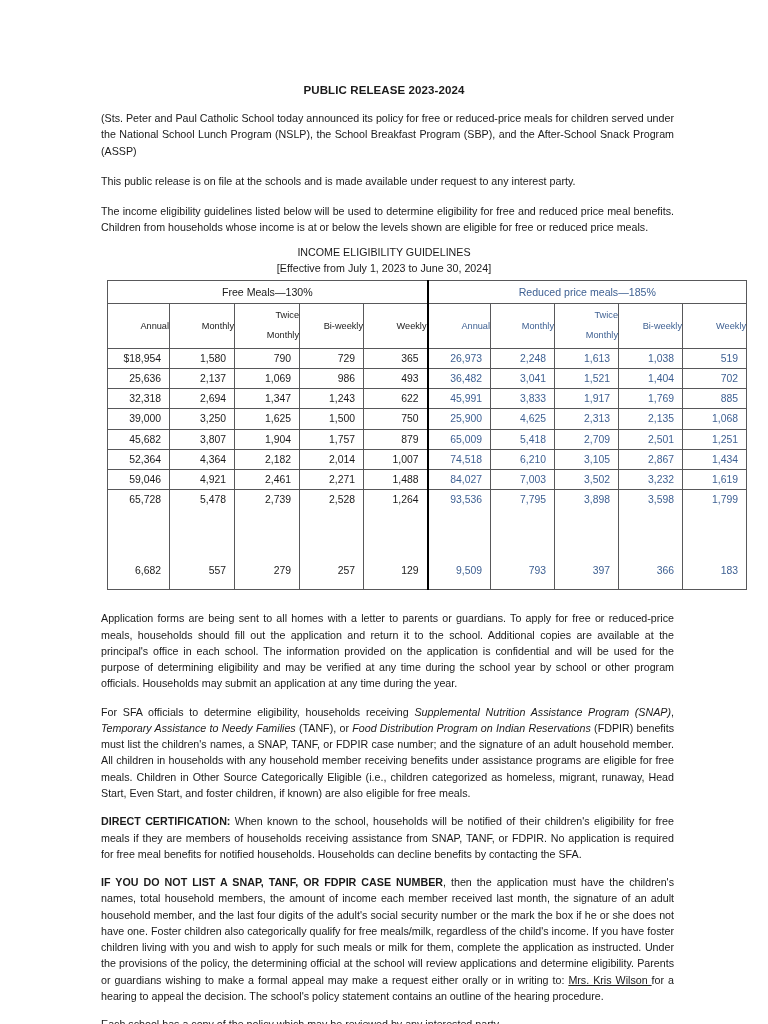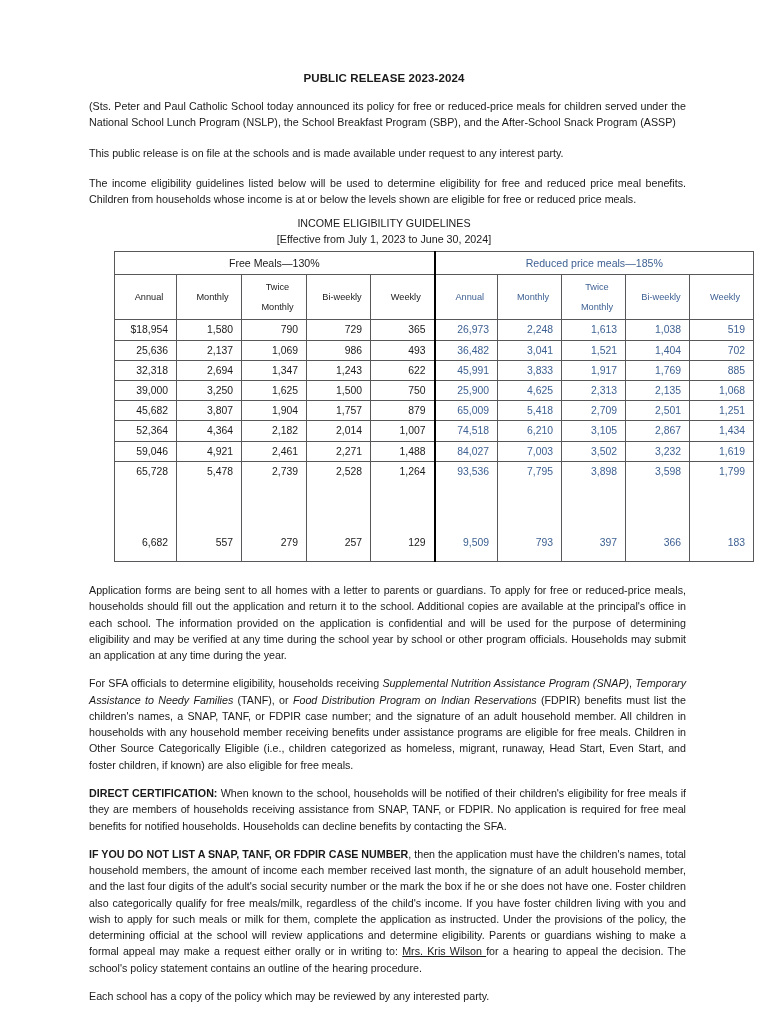--- a/index.html
+++ b/index.html
@@ -14,21 +14,21 @@
     overflow: hidden;
     font-family: "Liberation Sans", sans-serif;
     color: #1a1a1a;
     position: relative;
   }
   .page {
     position: relative;
     width: 768px;
     height: 792px;
     box-sizing: border-box;
-    padding: 4px;
+    padding: 16px;
     background: #ffffff;
   }
 
   .doc-title {
     text-align: center;
     font-size: 11.5px;
     font-weight: bold;
     letter-spacing: 0.1px;
     margin: 0;
     padding-top: 68px;
@@ -61,21 +61,20 @@
   
   .table-wrap {
     margin: 0;
     padding: 4px 0 0 91px;
   }
   table.iet {
     border-collapse: collapse;
     width: 639px;
     table-layout: fixed;
     font-size: 10px;
-    margin-left: 19px;
   }
   table.iet td, table.iet th {
     border: 1px solid #58585a;
     padding: 0;
     vertical-align: middle;
     font-weight: normal;
   }
   .grp-head {
     text-align: center;
     font-size: 10.6px;
@@ -83,21 +82,21 @@
     line-height: 22px;
     color: #1a1a1a;
   }
   .grp-head.blue { color: #3f6193; text-align: center; }
 
   .col-head {
     font-size: 9.2px;
     height: 44px;
     padding: 0 0 0 7px !important;
     color: #1a1a1a;
-    text-align: center;
+    text-align: right;
     vertical-align: middle;
   }
   .col-head.blue { color: #3f6193; }
   .col-head .two-line {
     display: block;
     line-height: 1.0;
   }
   .col-head .two-line .l1 { display:block; margin-bottom: 11px; }
   .col-head .two-line .l2 { display:block; }
 

